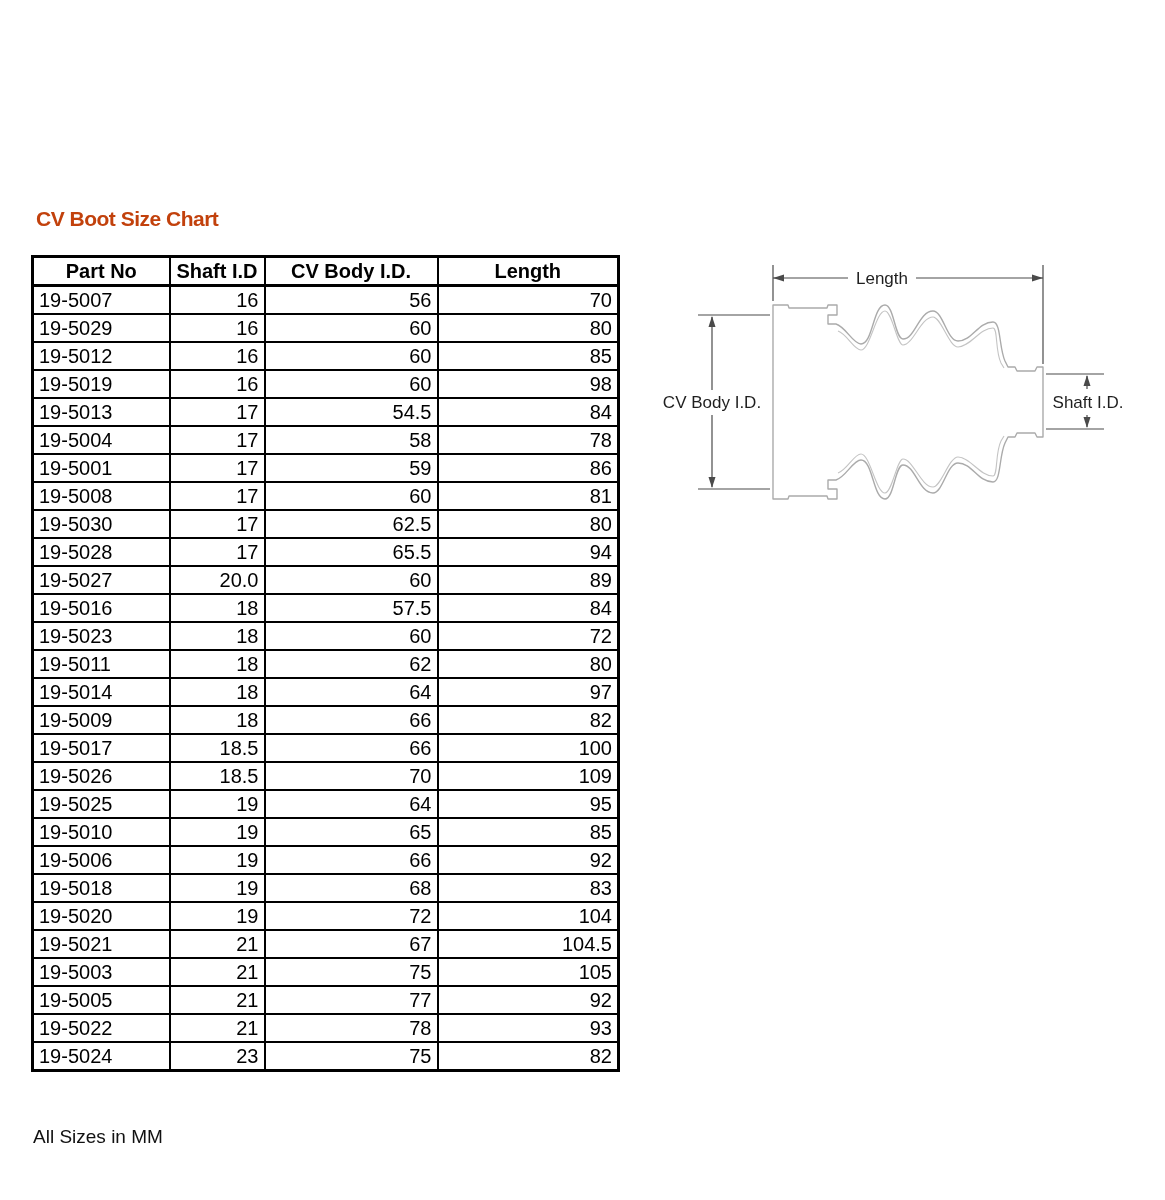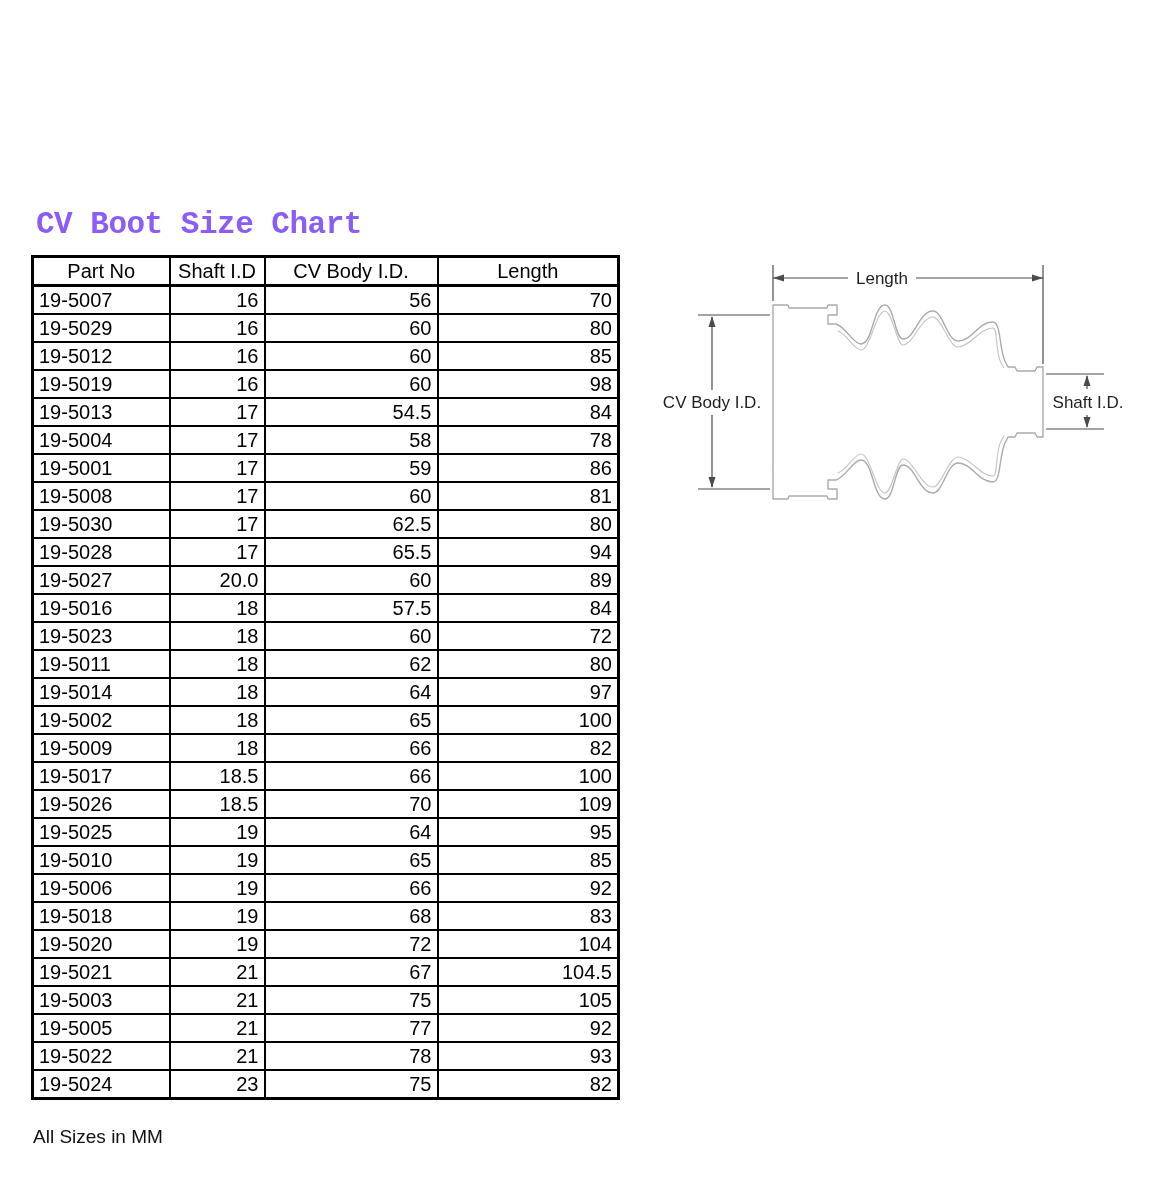--- a/index.html
+++ b/index.html
@@ -8,26 +8,25 @@
     background: #ffffff;
     position: relative;
     overflow: hidden;
     font-family: "Liberation Sans", sans-serif;
     color: #000;
   }
 
   .page-title {
     position: absolute;
     left: 36px; top: 207px;
-    font-size: 31px;
+    font-size: 21px;
     font-weight: bold;
     letter-spacing: -0.5px;
-    color: #8b5cf6;
+    color: #c2410c;
     white-space: nowrap;
-    font-family: Liberation Mono, monospace;
   }
 
   .size-table-wrap {
     position: absolute;
     left: 31px; top: 255px;
   }
   table.size-table {
     border-collapse: collapse;
     table-layout: fixed;
     width: 586px;
@@ -40,21 +39,21 @@
   table.size-table th, table.size-table td {
     border: 2px solid #000;
     height: 26px;
     line-height: 26px;
     font-size: 20px;
     padding: 0 5px;
     overflow: hidden;
     white-space: nowrap;
   }
   table.size-table th {
-    font-weight: normal;
+    font-weight: bold;
     text-align: center;
     border-bottom-width: 3px;
     padding: 0 1px;
     margin-left: 12px;
   }
   table.size-table td.left { text-align: left; }
   table.size-table td.num { text-align: right; }
 
   .footer-note {
     position: absolute;
@@ -183,26 +182,20 @@
           <td class="left">19-5011</td>
           <td class="num">18</td>
           <td class="num">62</td>
           <td class="num">80</td>
         </tr>
         <tr>
           <td class="left">19-5014</td>
           <td class="num">18</td>
           <td class="num">64</td>
           <td class="num">97</td>
-        </tr>
-        <tr>
-          <td class="left">19-5002</td>
-          <td class="num">18</td>
-          <td class="num">65</td>
-          <td class="num">100</td>
         </tr>
         <tr>
           <td class="left">19-5009</td>
           <td class="num">18</td>
           <td class="num">66</td>
           <td class="num">82</td>
         </tr>
         <tr>
           <td class="left">19-5017</td>
           <td class="num">18.5</td>

